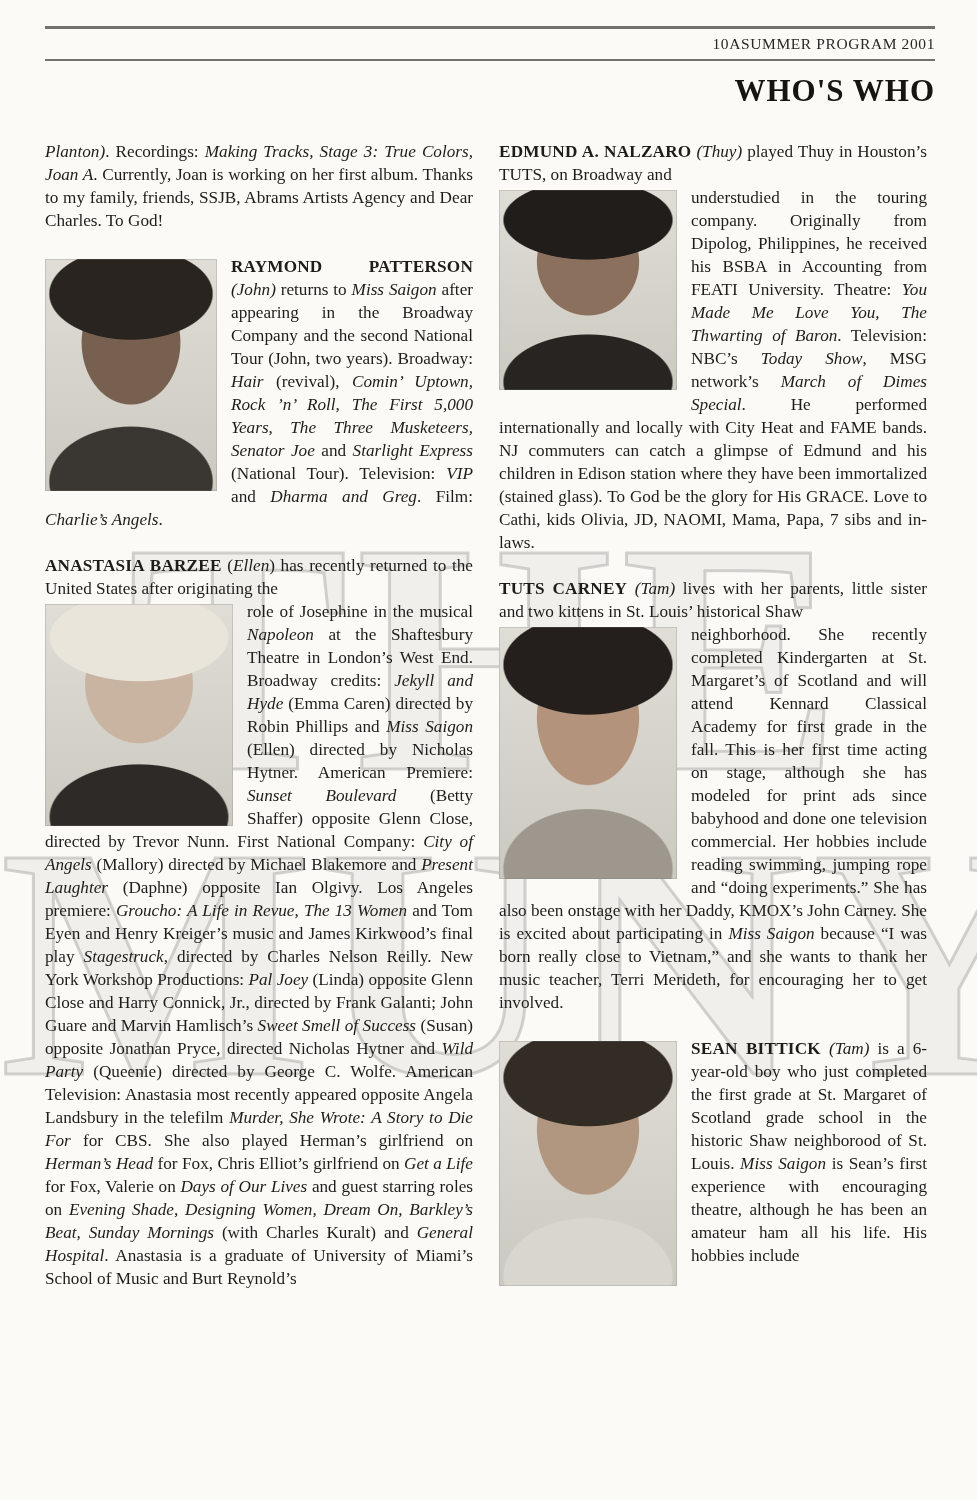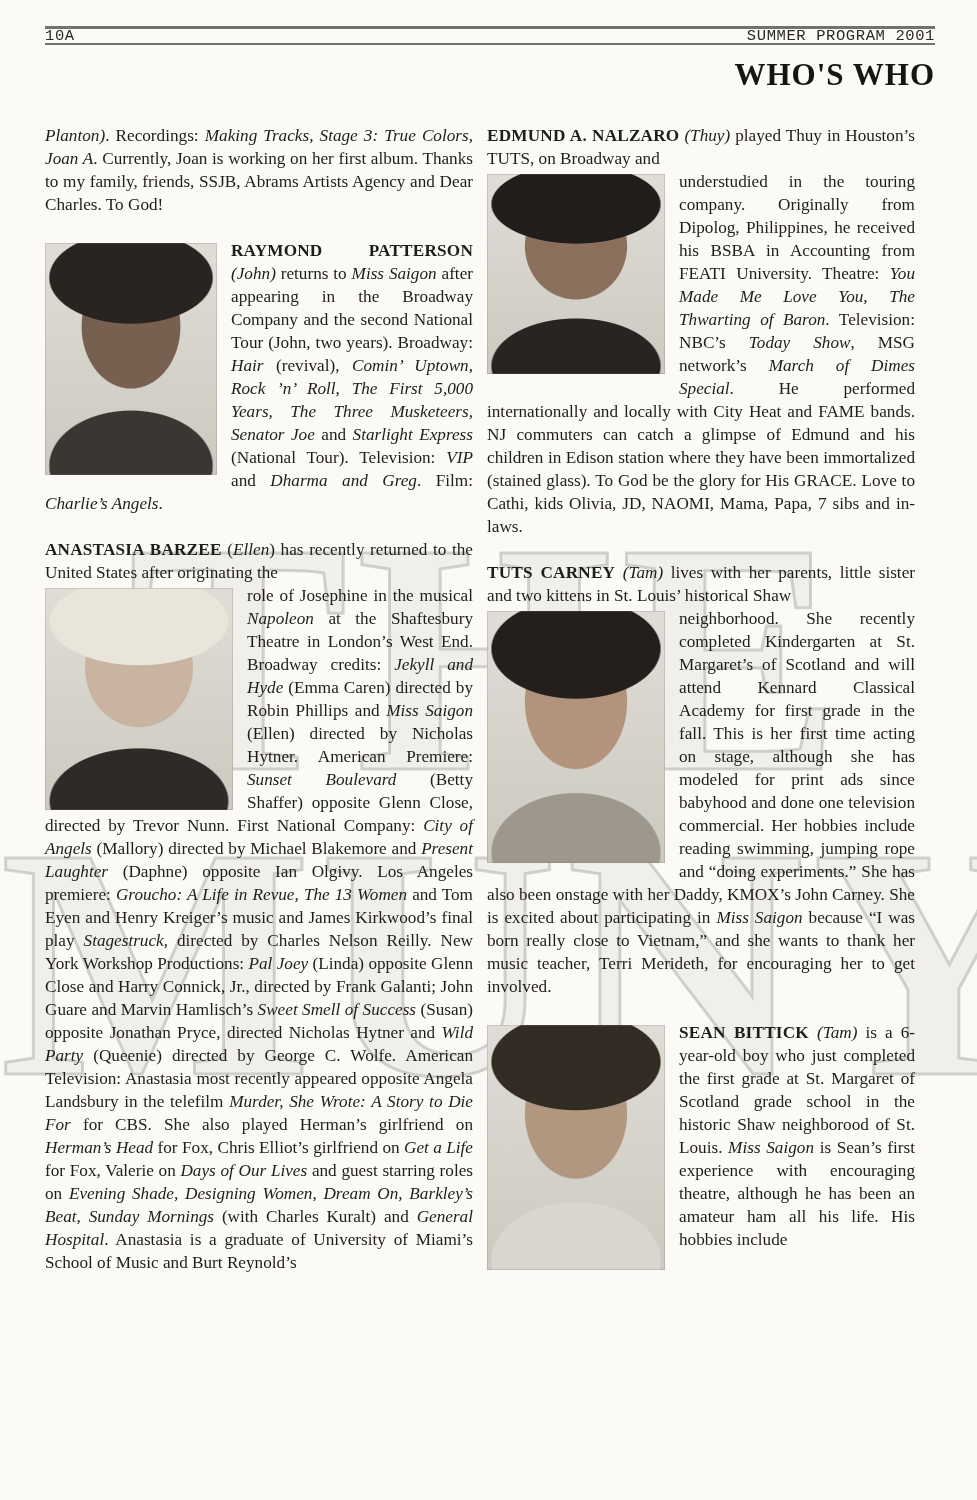--- a/index.html
+++ b/index.html
@@ -7,28 +7,28 @@
     width:977px; height:1500px;
     background:#fbfaf7;
     font-family:"Liberation Serif","DejaVu Serif",serif;
     color:#1f1d1a;
     position:relative; overflow:hidden;
   }
   .page { position:absolute; inset:0; padding:26px 42px 0 45px; box-sizing:border-box; }
   .rule { border-top:3px solid rgba(62,60,56,.72); height:0; }
   .rule.thin { border-top-width:2px; }
   .header-row {
-    display:flex; justify-content:space-between; align-items:center;
-    height:14px; font-size:15.5px; letter-spacing:.6px; color:#2a2825;font-family:Liberation Mono, monospace;
+    display:flex; justify-content:flex-end; align-items:center;
+    height:30px; font-size:15.5px; letter-spacing:.6px; color:#2a2825;
   }
   h1.title {
     text-align:right; font-size:31px; font-weight:700;
     margin:12px 0 16px; letter-spacing:1px; color:#171512;
   }
-  .columns { display:flex; gap:14px; position:relative; z-index:2;margin-top:31px; }
+  .columns { display:flex; gap:26px; position:relative; z-index:2;margin-top:31px; }
   .col { width:428px; }
   .para {
     margin:0 0 23px; font-size:17.2px; line-height:23px;
     text-align:justify; text-justify:inter-word;
   }
   .para.lead { margin-bottom:0; }
   .bio { margin:0; }
   b { font-weight:700; letter-spacing:.2px; }
   i { font-style:italic; }
 

